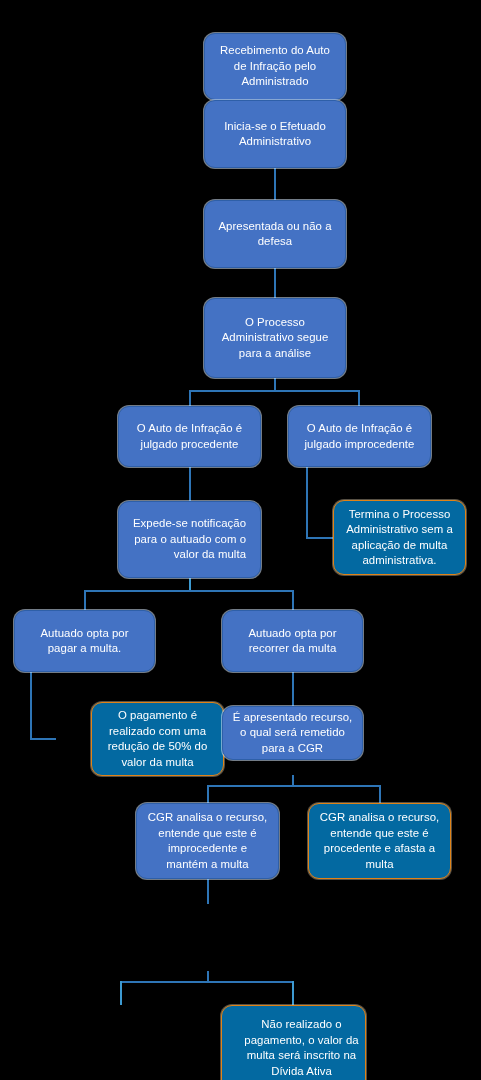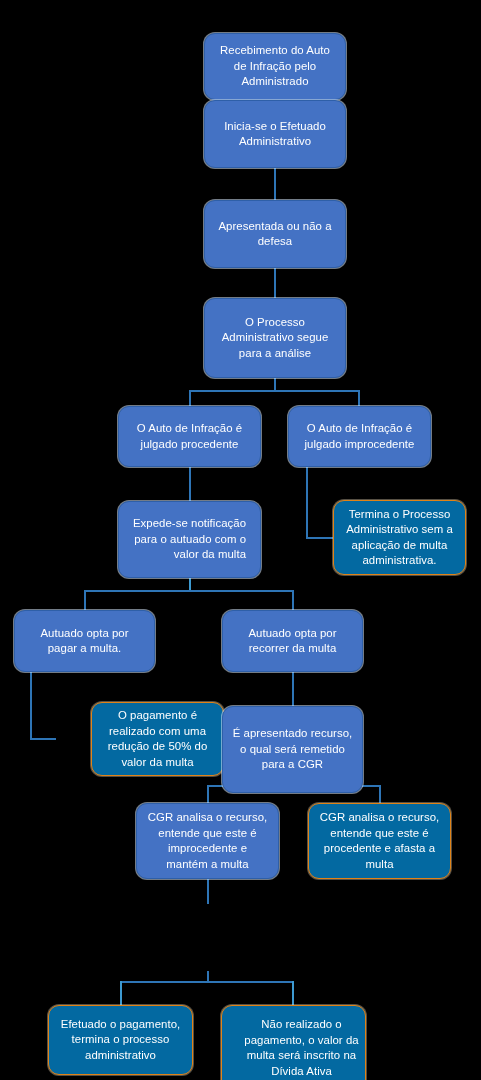--- a/index.html
+++ b/index.html
@@ -133,37 +133,34 @@
 pagar a multa.</div>
 
   <div class="node blue" style="left:222px; top:610px; width:141px; height:62px;">Autuado opta por
 recorrer da multa</div>
 
   <div class="node orange" style="left:55px; top:702px; width:133px; height:74px;margin-left:36px;">O pagamento é
 realizado com uma
 redução de 50% do
 valor da multa</div>
 
-  <div class="node blue" style="left:222px; top:706px; width:141px; height:87px;">É apresentado recurso,
+  <div class="node blue" style="left:222px; top:706px; width:141px; height:54px;">É apresentado recurso,
 o qual será remetido
 para a CGR</div>
 
   <div class="node blue" style="left:136px; top:803px; width:143px; height:76px;">CGR analisa o recurso,
 entende que este é
 improcedente e
 mantém a multa</div>
 
   <div class="node orange" style="left:308px; top:803px; width:143px; height:76px;">CGR analisa o recurso,
 entende que este é
 procedente e afasta a
 multa</div>
 
 
-  <div class="node orange" style="left:48px; top:1005px; width:145px; height:70px;">Efetuado o pagamento,
-termina o processo
-administrativo</div>
 
   <div class="node orange" style="left:221px; top:1005px; width:145px; height:86px;padding-left:22px;">Não realizado o
 pagamento, o valor da
 multa será inscrito na
 Dívida Ativa</div>
 
 </div>
 
 </body></html>

